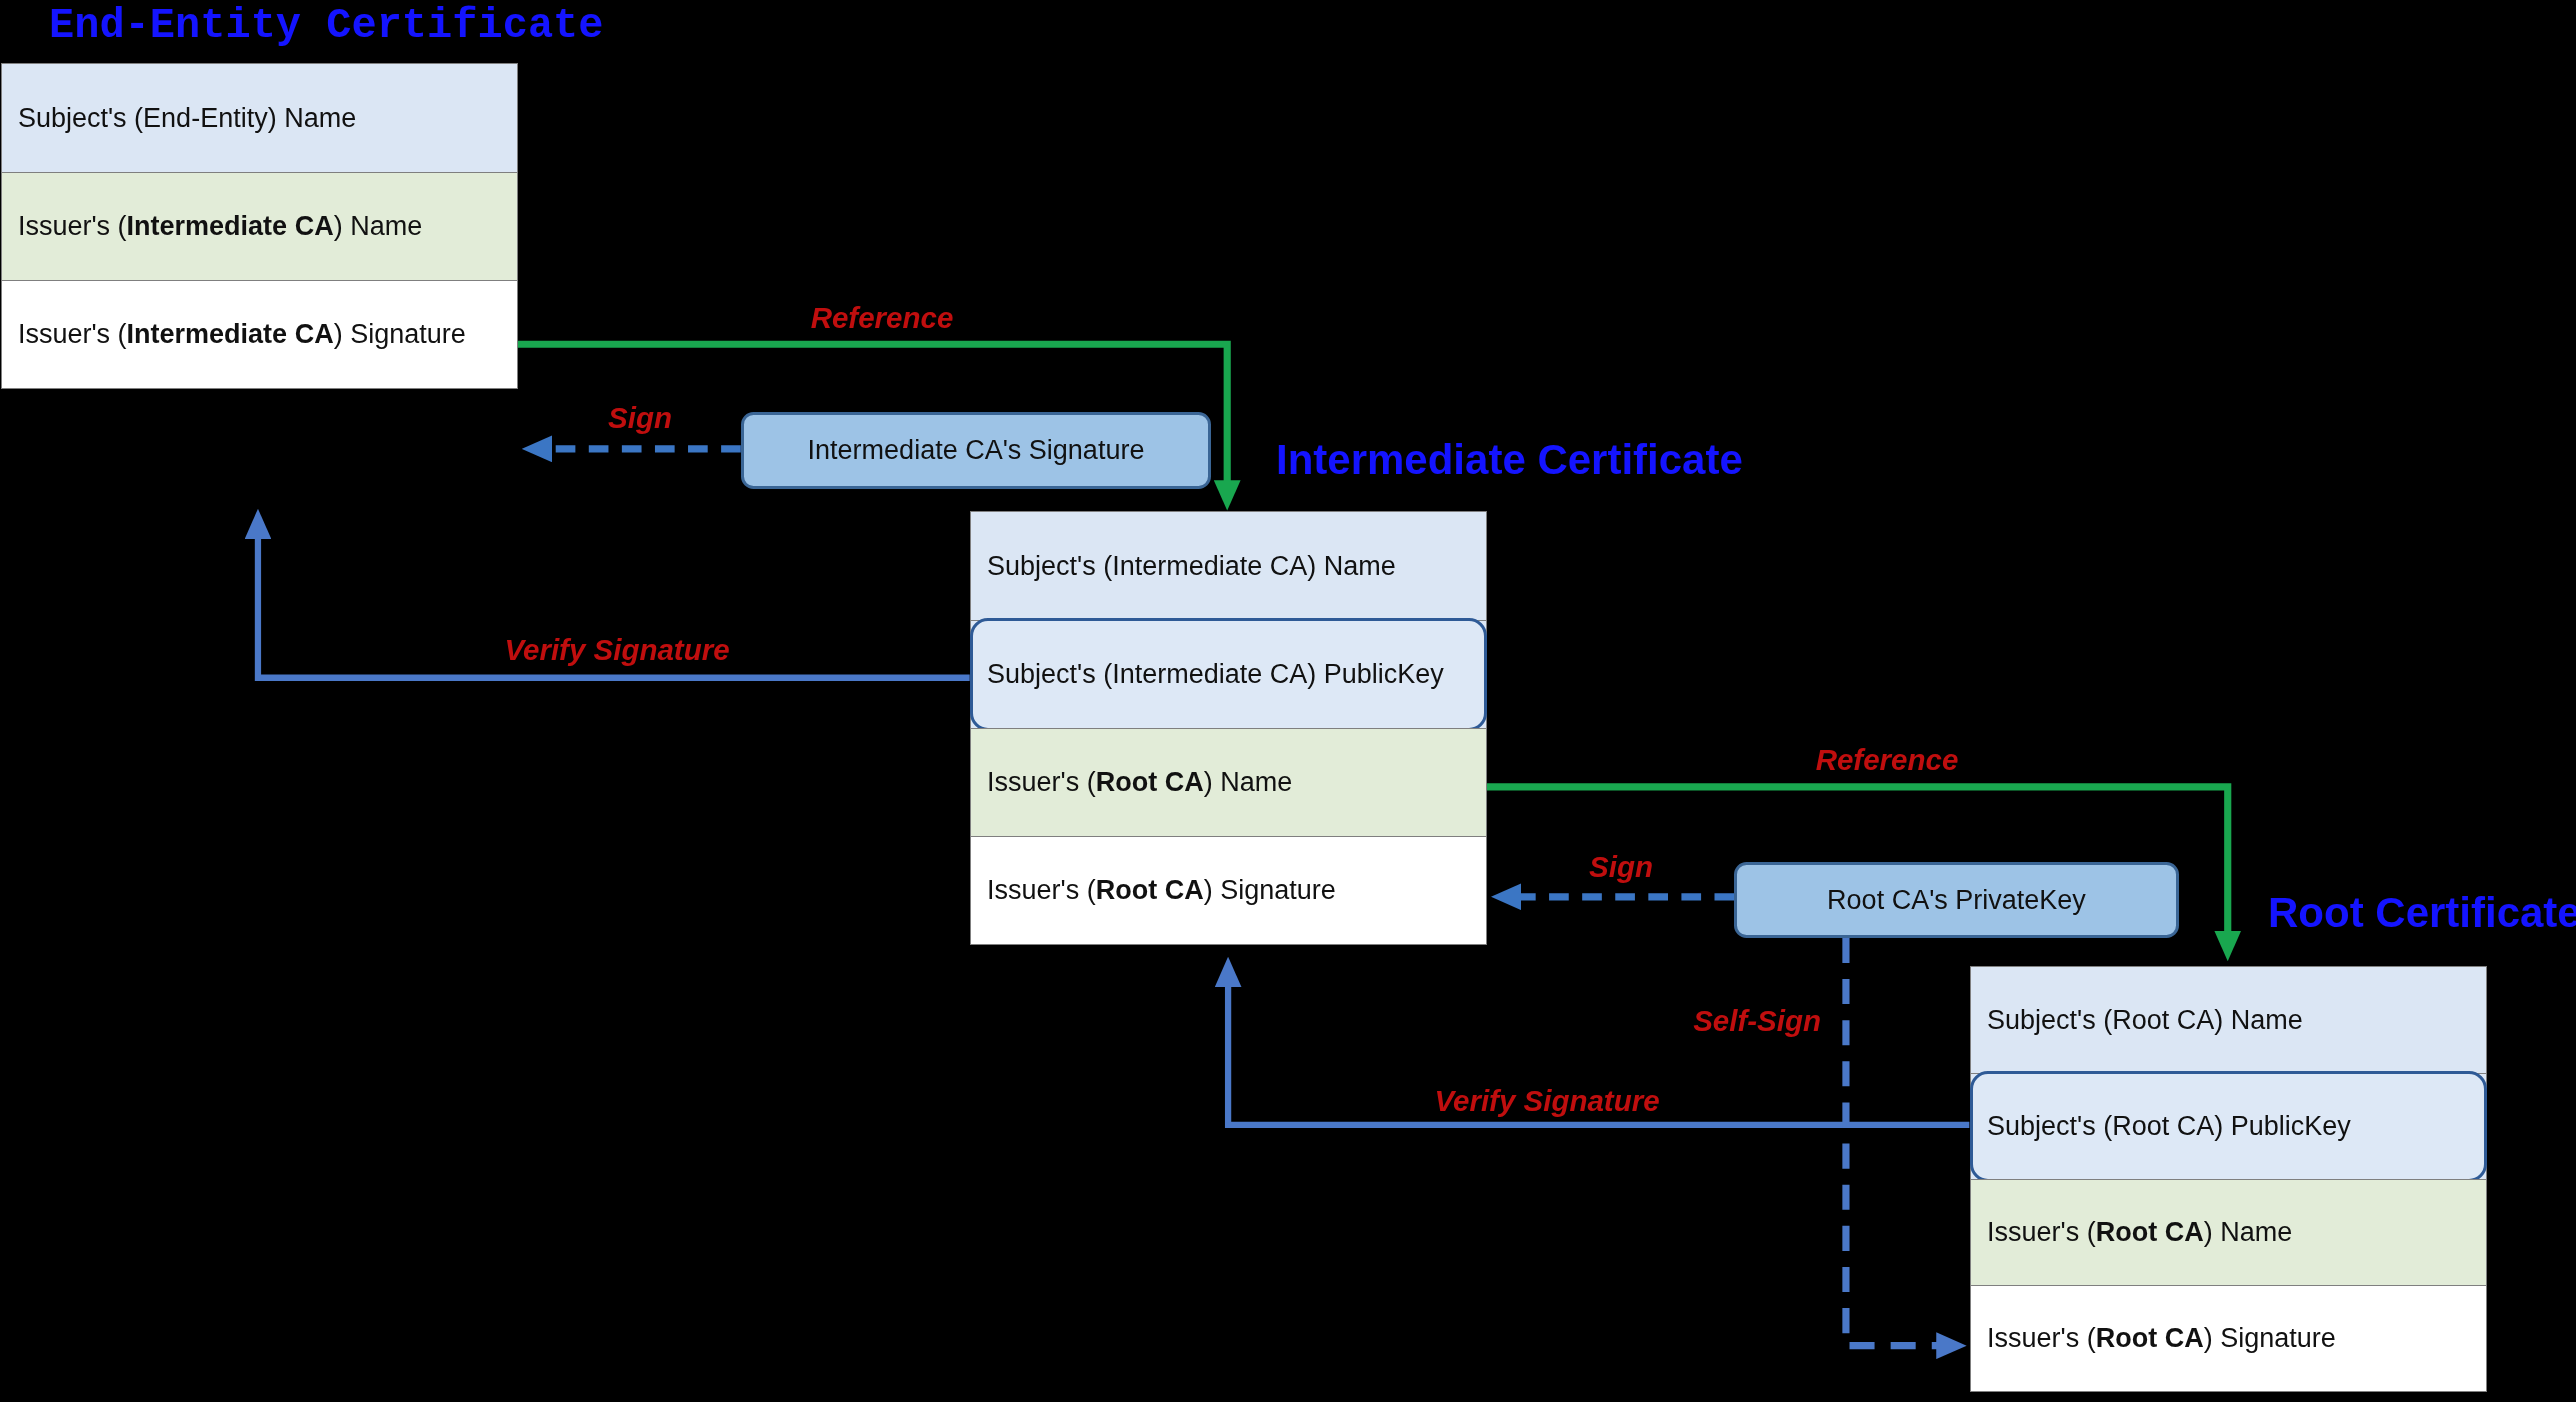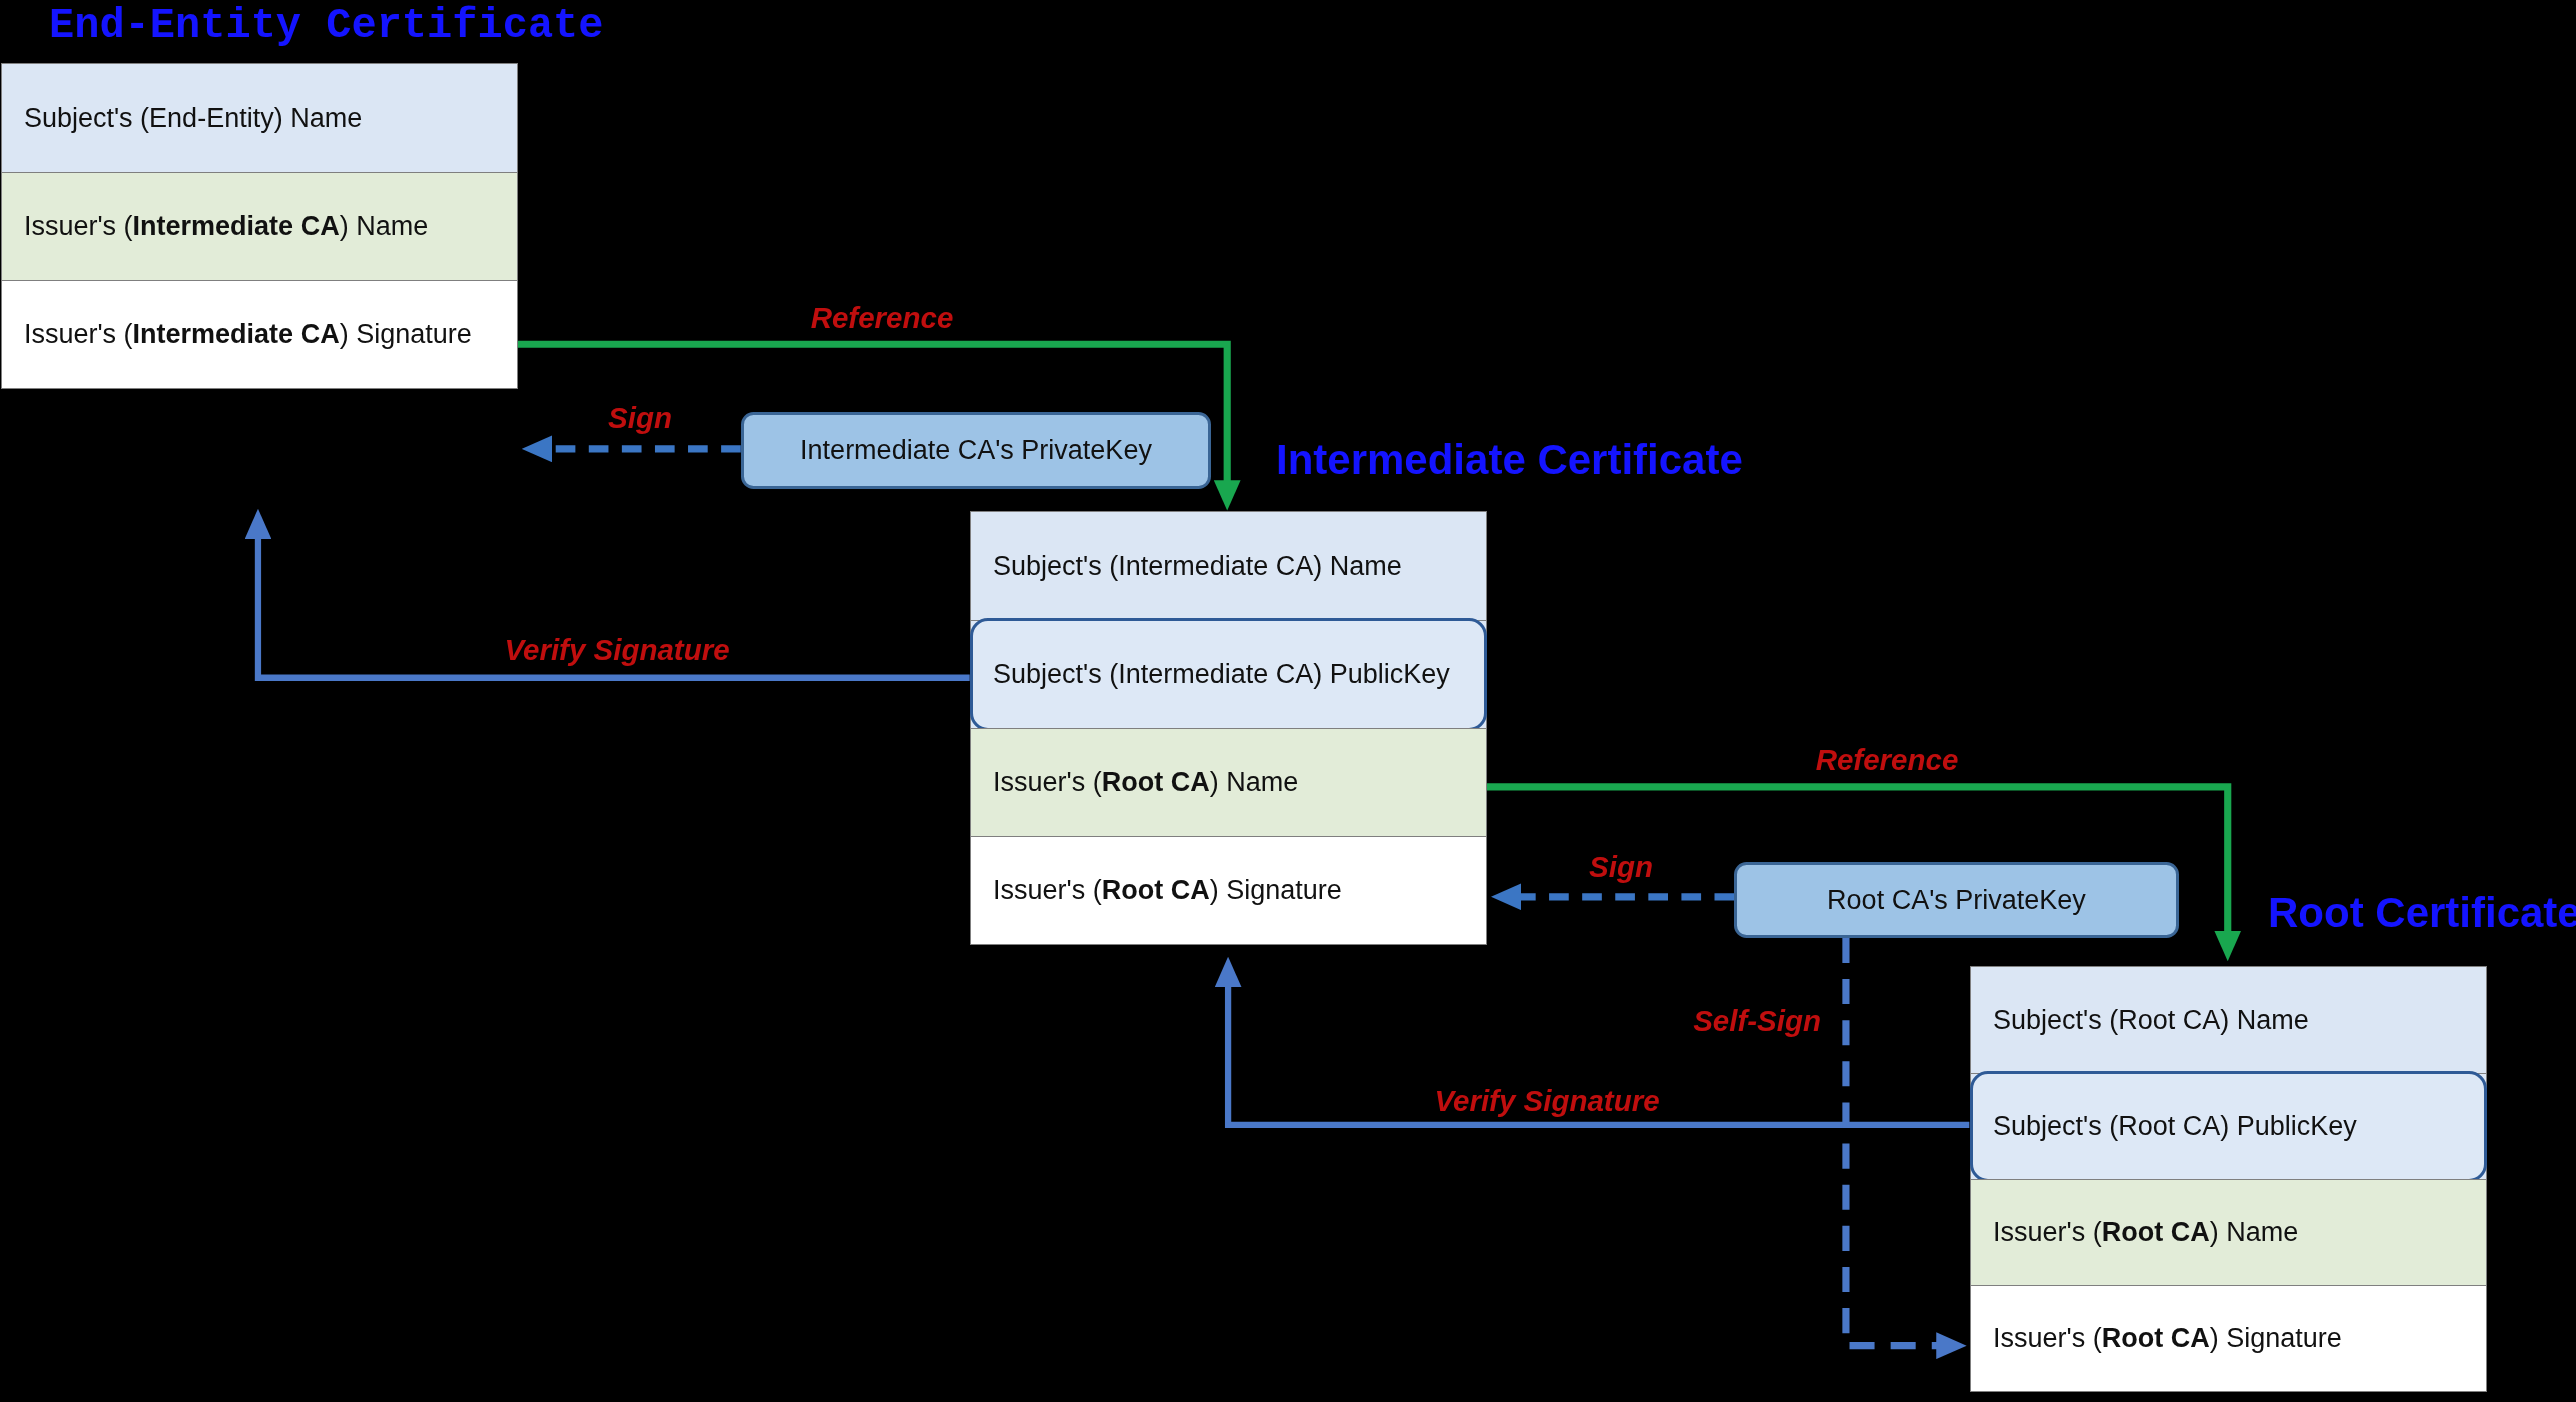--- a/index.html
+++ b/index.html
@@ -2,21 +2,21 @@
 <html style="font-size:14.3px"><head>
 <meta charset="utf-8">
 <style>
   html,body{margin:0;padding:0;background:#000;}
   #canvas{position:relative;width:2576px;height:1402px;background:#000;overflow:hidden;
           font-family:"Liberation Sans",sans-serif;color:#111;}
 
   
   .cert{position:absolute;width:517px;background:#fff;border:1.8px solid #7f7f7f;box-sizing:border-box;}
   .cert .row{position:relative;height:108px;display:flex;align-items:center;
-             padding-left:22px;font-size:27px;border-top:1.8px solid #7f7f7f;box-sizing:border-box;}
+             padding-left:16px;font-size:27px;border-top:1.8px solid #7f7f7f;box-sizing:border-box;}
   .cert .row:first-child{border-top:none;}
   .cert3 .row{height:106px;}
   .row.subject-name{background:#dbe6f4;}
   .row.public-key{background:#dde8f6;}
   .row.public-key::after{content:"";position:absolute;inset:-2.7px -0.9px;border:3.6px solid #2e5a96;
                          border-radius:18px;pointer-events:none;}
   .row.issuer-name{background:#e2ecd8;}
   .row.signature{background:#ffffff;}
   .row b{font-weight:700;}
 
@@ -128,21 +128,21 @@
         <span>) Name</span>
     </div>
     <div class="row signature">
       <span>Issuer's (</span>
         <b>Root CA</b>
         <span>) Signature</span>
     </div>
   </div>
 
   <div class="pkey" style="left:741px;top:412px;width:470px;height:77px;">
-    <span>Intermediate CA's PrivateKey</span>
+    <span>Intermediate CA's Signature</span>
   </div>
   <div class="pkey" style="left:1734px;top:862px;width:445px;height:76px;">
     <span>Root CA's PrivateKey</span>
   </div>
 
   <div class="arrow-label" style="left:882px;top:301px;">Reference</div>
   <div class="arrow-label" style="left:640px;top:401px;">Sign</div>
   <div class="arrow-label" style="left:617px;top:633px;">Verify Signature</div>
   <div class="arrow-label" style="left:1887px;top:743px;">Reference</div>
   <div class="arrow-label" style="left:1621px;top:850px;">Sign</div>

